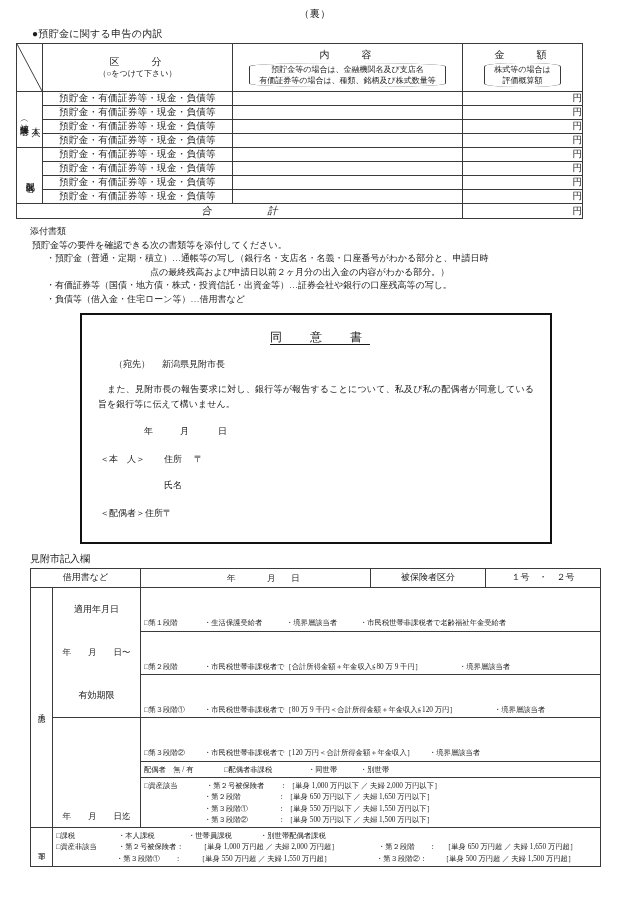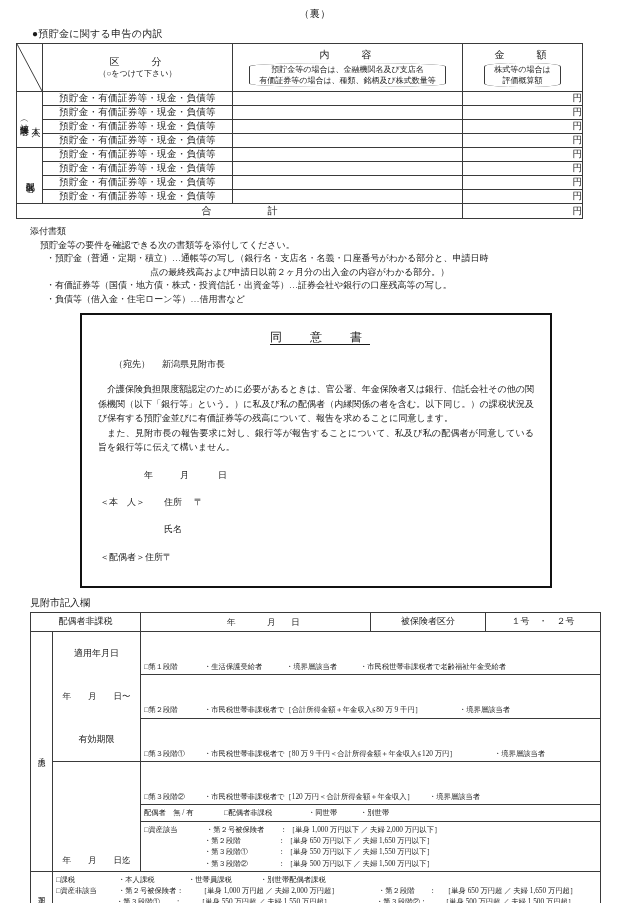--- a/index.html
+++ b/index.html
@@ -97,30 +97,31 @@
   }
   tr.dash-a > td { border-bottom: 1px dashed #4a4a4a; }
   tr.dash-b > td { border-bottom: 1px dotted #8d8d8d; }
   tr.solidline > td { border-bottom: 1px solid #3a3a3a; }
   .total-cell {
     text-align: center;
     font-size: 10px;
     letter-spacing: 12px;
     padding: 5px 0 4px;
     text-indent: 12px;
+    font-style: italic;
   }
 
   
   .attach {
     margin: 6px 0 0 30px;
     font-size: 9px;
     line-height: 1.5;
   }
   .attach .t0 { margin-left: 0px; }
-  .attach .t1 { margin-left: 10px; }
+  .attach .t1 { margin-left: 2px; }
   .attach .t2 { margin-left: 16px; }
   .attach .t3 { margin-left: 120px; }
 
   
   .consent {
     margin: 7px 0 0 80px;
     width: 472px;
     border: 2px solid #111;
     padding: 9px 16px 22px 16px;
     font-size: 9px;
@@ -286,21 +287,20 @@
     <div class="t3">点の最終残高および申請日以前２ヶ月分の出入金の内容がわかる部分。）</div>
     <div class="t2">・有価証券等（国債・地方債・株式・投資信託・出資金等）…証券会社や銀行の口座残高等の写し。</div>
     <div class="t2">・負債等（借入金・住宅ローン等）…借用書など</div>
   </div>
 
   <div class="consent">
     <div class="consent-title">同　意　書</div>
     <div class="addr">
       <span>（宛先）</span><span class="sp"></span><span>新潟県見附市長</span>
     </div>
-    <p class="body">介護保険負担限度額認定のために必要があるときは、官公署、年金保険者又は銀行、信託会社その他の関係機関（以下「銀行等」という。）に私及び私の配偶者（内縁関係の者を含む。以下同じ。）の課税状況及び保有する預貯金並びに有価証券等の残高について、報告を求めることに同意します。</p>
     <p class="body">また、見附市長の報告要求に対し、銀行等が報告することについて、私及び私の配偶者が同意している旨を銀行等に伝えて構いません。</p>
 
     <div class="date-line">
       <span class="d-y">年</span><span class="d-m">月</span><span>日</span>
     </div>
 
     <div class="sig-line">
       <span class="lbl">＜本　人＞</span><span class="f1">住所</span><span>〒</span>
     </div>
     <div class="sig-name">
@@ -317,21 +317,21 @@
     <colgroup>
       <col style="width:22px">
         <col style="width:88px">
         <col style="width:230px">
         <col style="width:115px">
         <col style="width:115px">
     </colgroup>
     <tbody>
 
       <tr>
-        <td class="c-center f9" colspan="2">配偶者非課税</td>
+        <td class="c-center f9" colspan="2">借用書など</td>
         <td class="c-center f85 row-ymd">
           <span class="g">年</span><span class="g">月</span><span>日</span>
         </td>
         <td class="c-center f9">被保険者区分</td>
         <td class="c-center f9">１号　・　２号</td>
       </tr>
 
       <tr>
         <td class="cw-side" rowspan="6">
           <span class="vtxt">承認</span>

